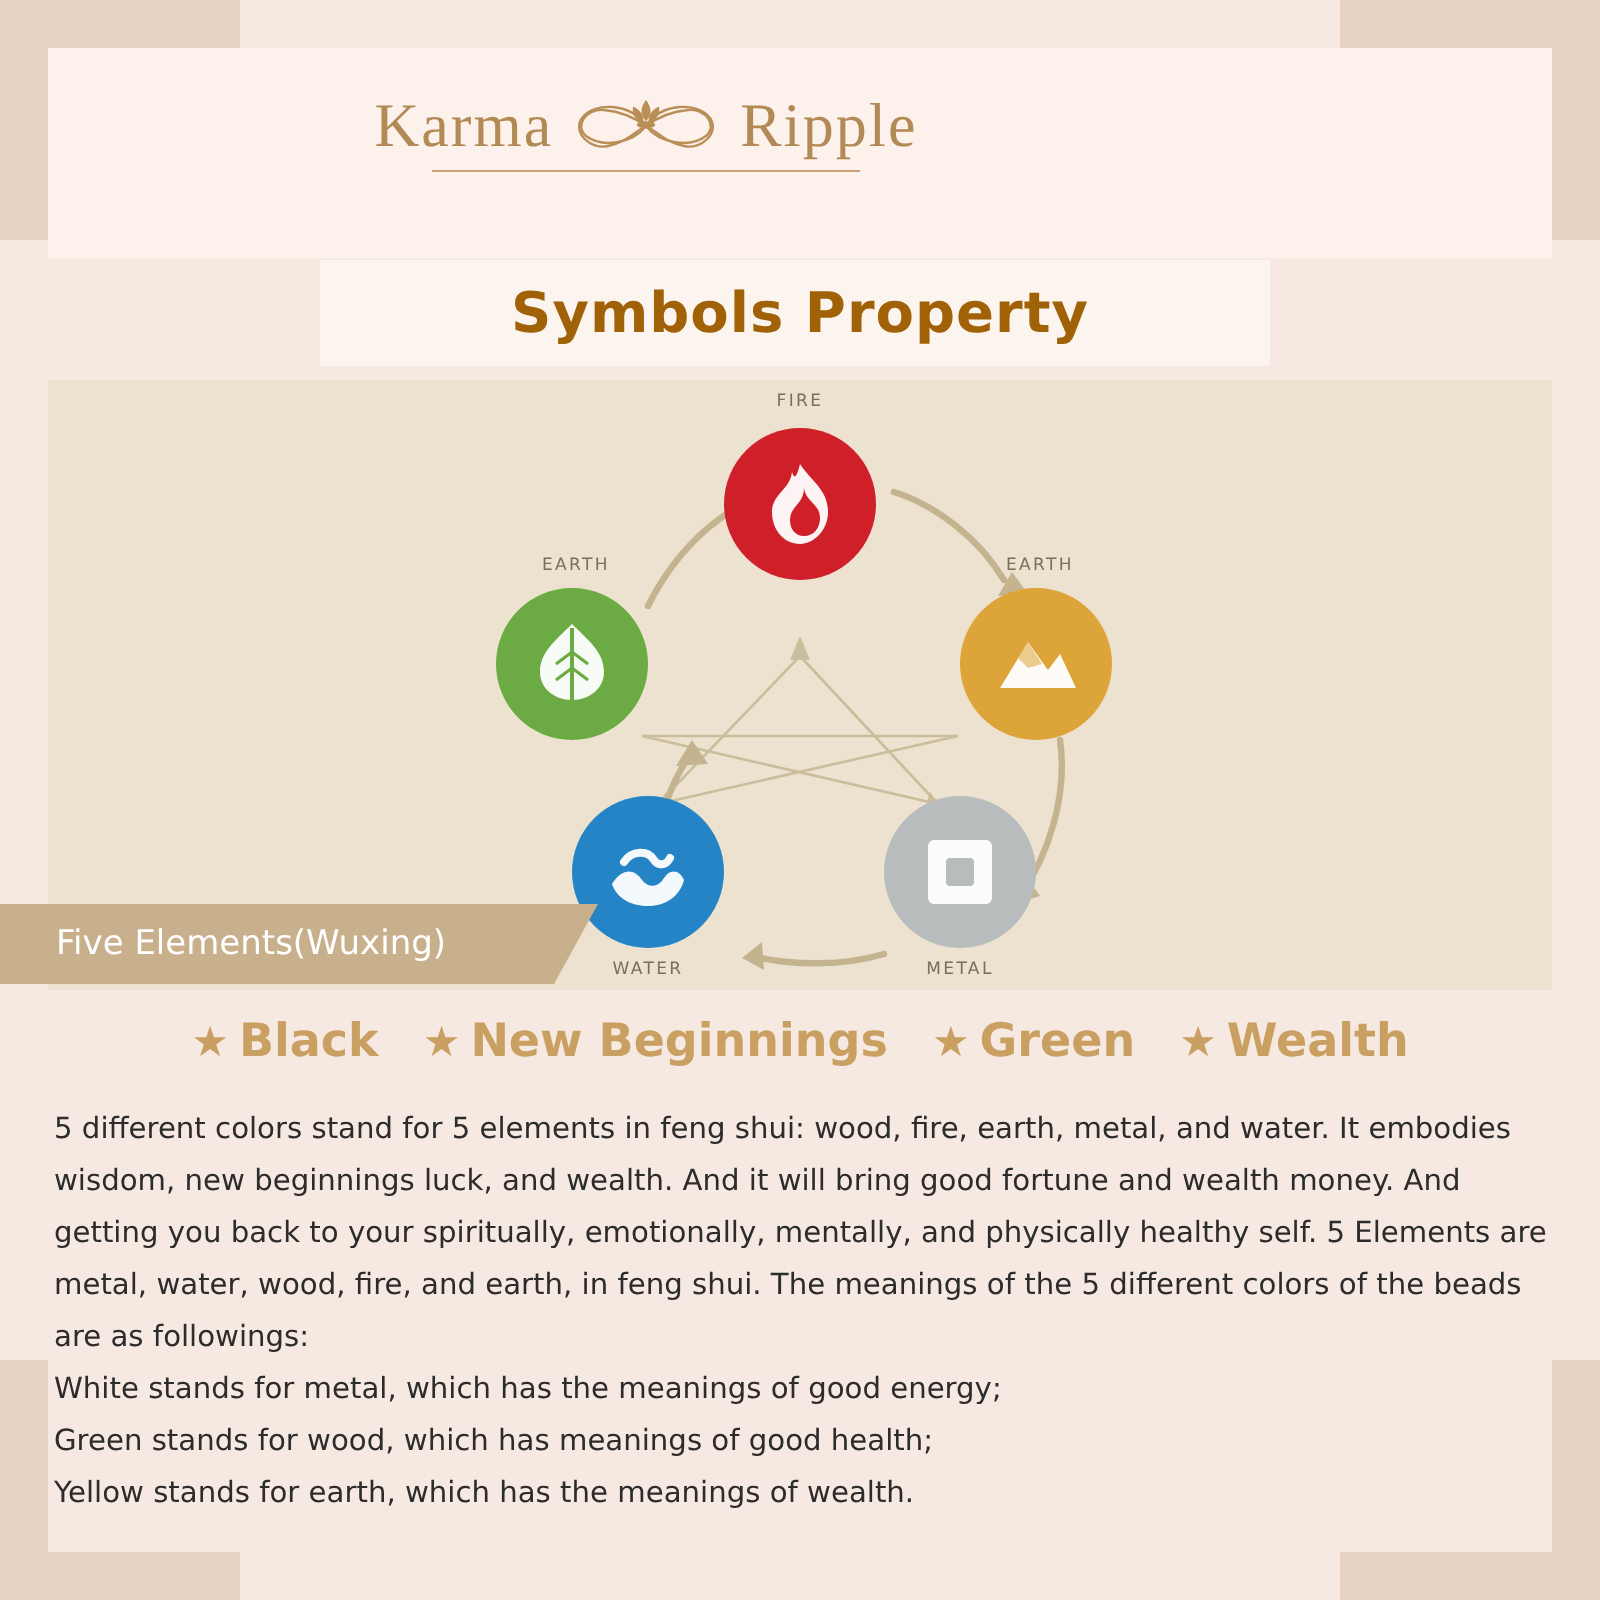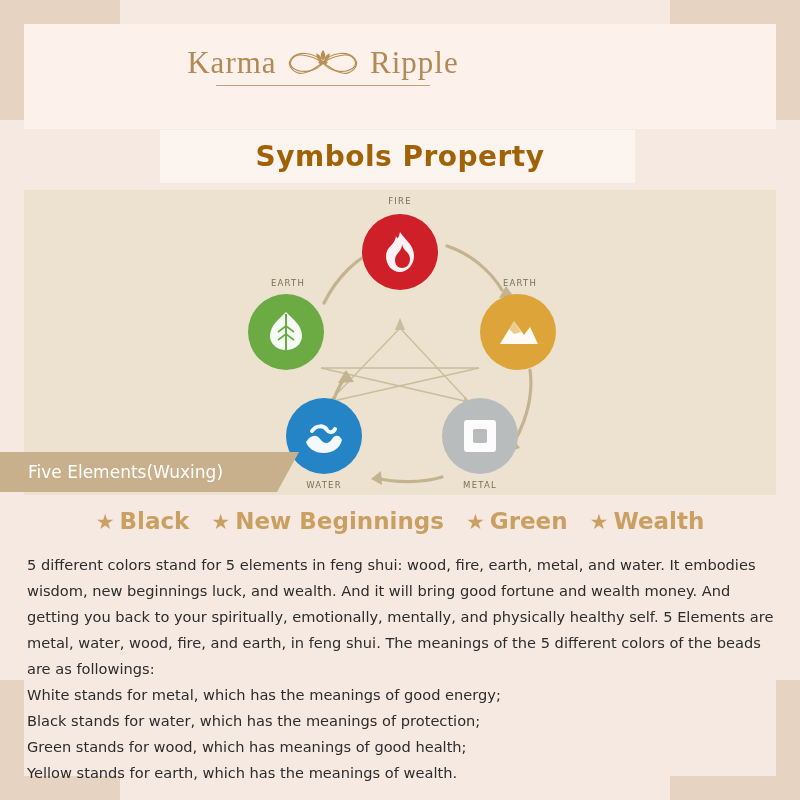--- a/index.html
+++ b/index.html
@@ -390,19 +390,18 @@
     </span>
     <span class="kw">
       <span class="star">★</span><span>Wealth</span>
     </span>
   </div>
 
   <div class="body-text">
     <p class="body-para">5 different colors stand for 5 elements in feng shui: wood, fire, earth, metal, and water. It embodies wisdom, new beginnings luck, and wealth. And it will bring good fortune and wealth money. And getting you back to your spiritually, emotionally, mentally, and physically healthy self. 5 Elements are metal, water, wood, fire, and earth, in feng shui. The meanings of the 5 different colors of the beads are as followings:</p>
     <div class="lines">
       <p>White stands for metal, which has the meanings of good energy;</p>
-      <p>Black stands for water, which has the meanings of protection;</p>
       <p>Green stands for wood, which has meanings of good health;</p>
       <p>Yellow stands for earth, which has the meanings of wealth.</p>
     </div>
   </div>
 
 </div>
 
 </body></html>

